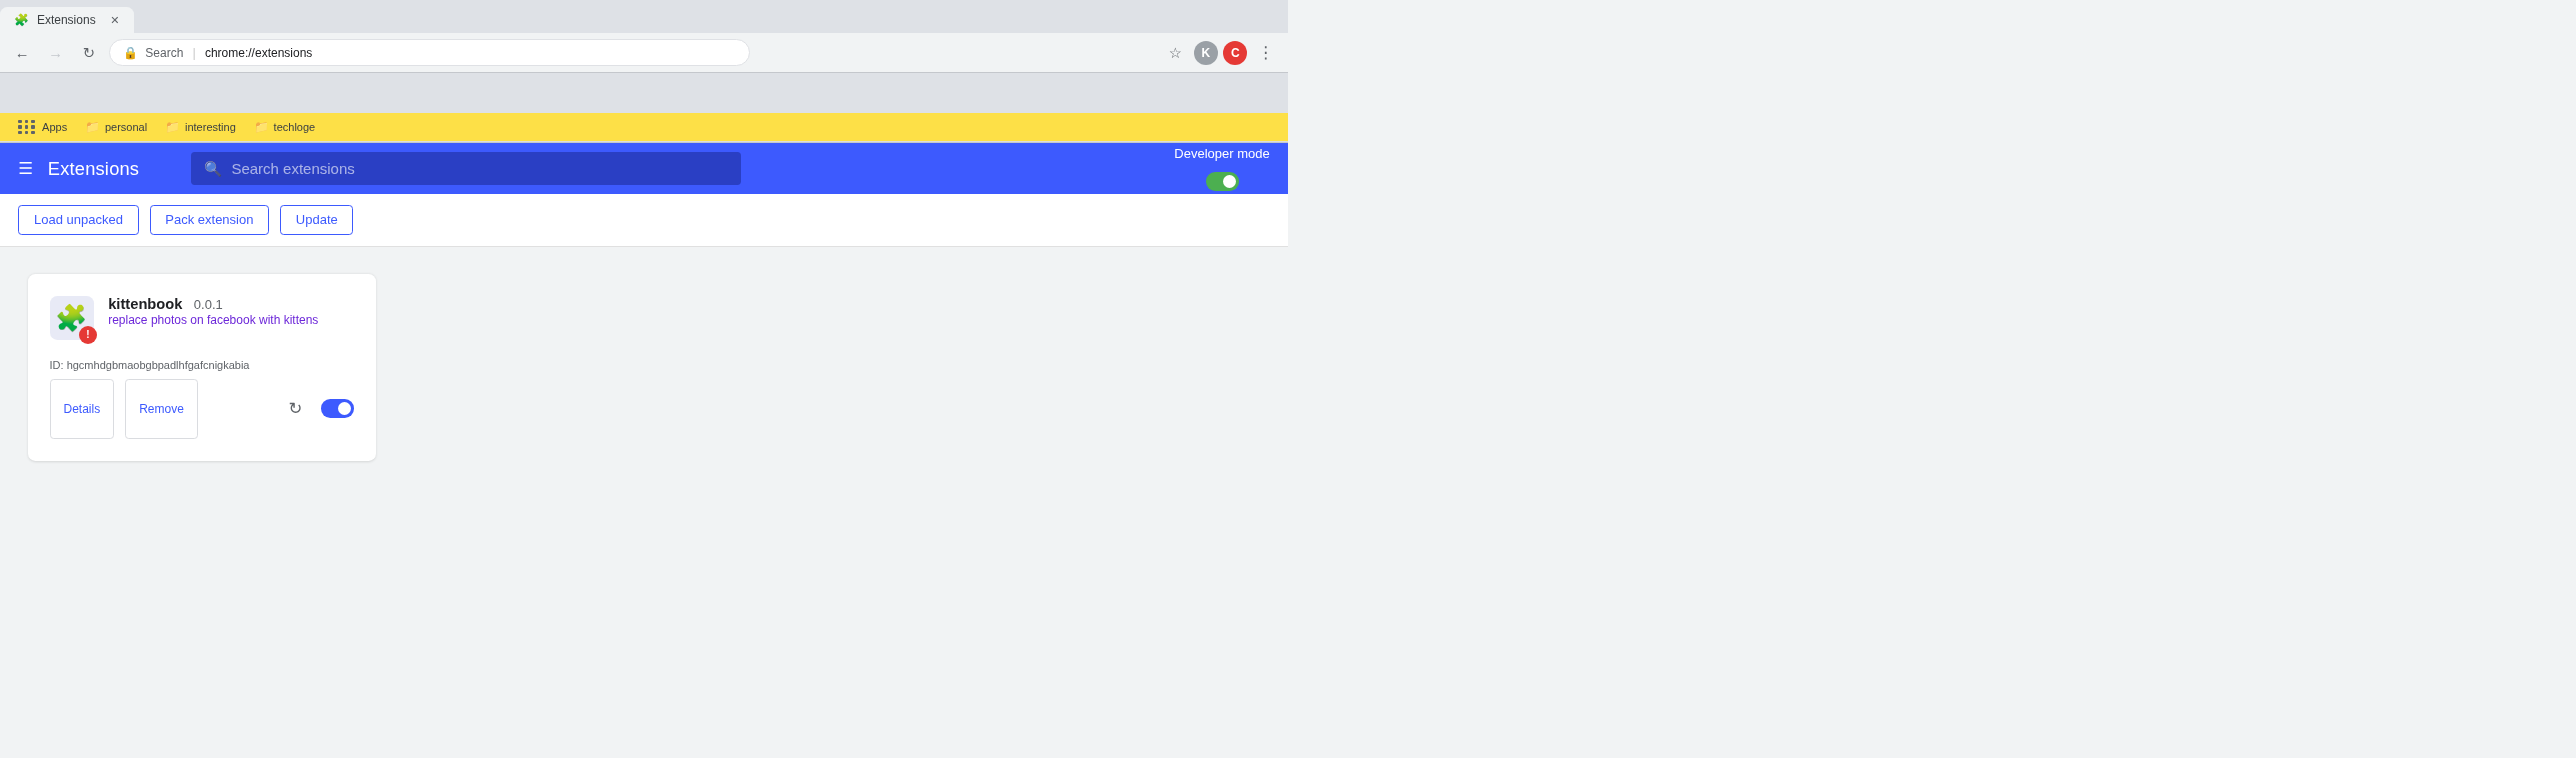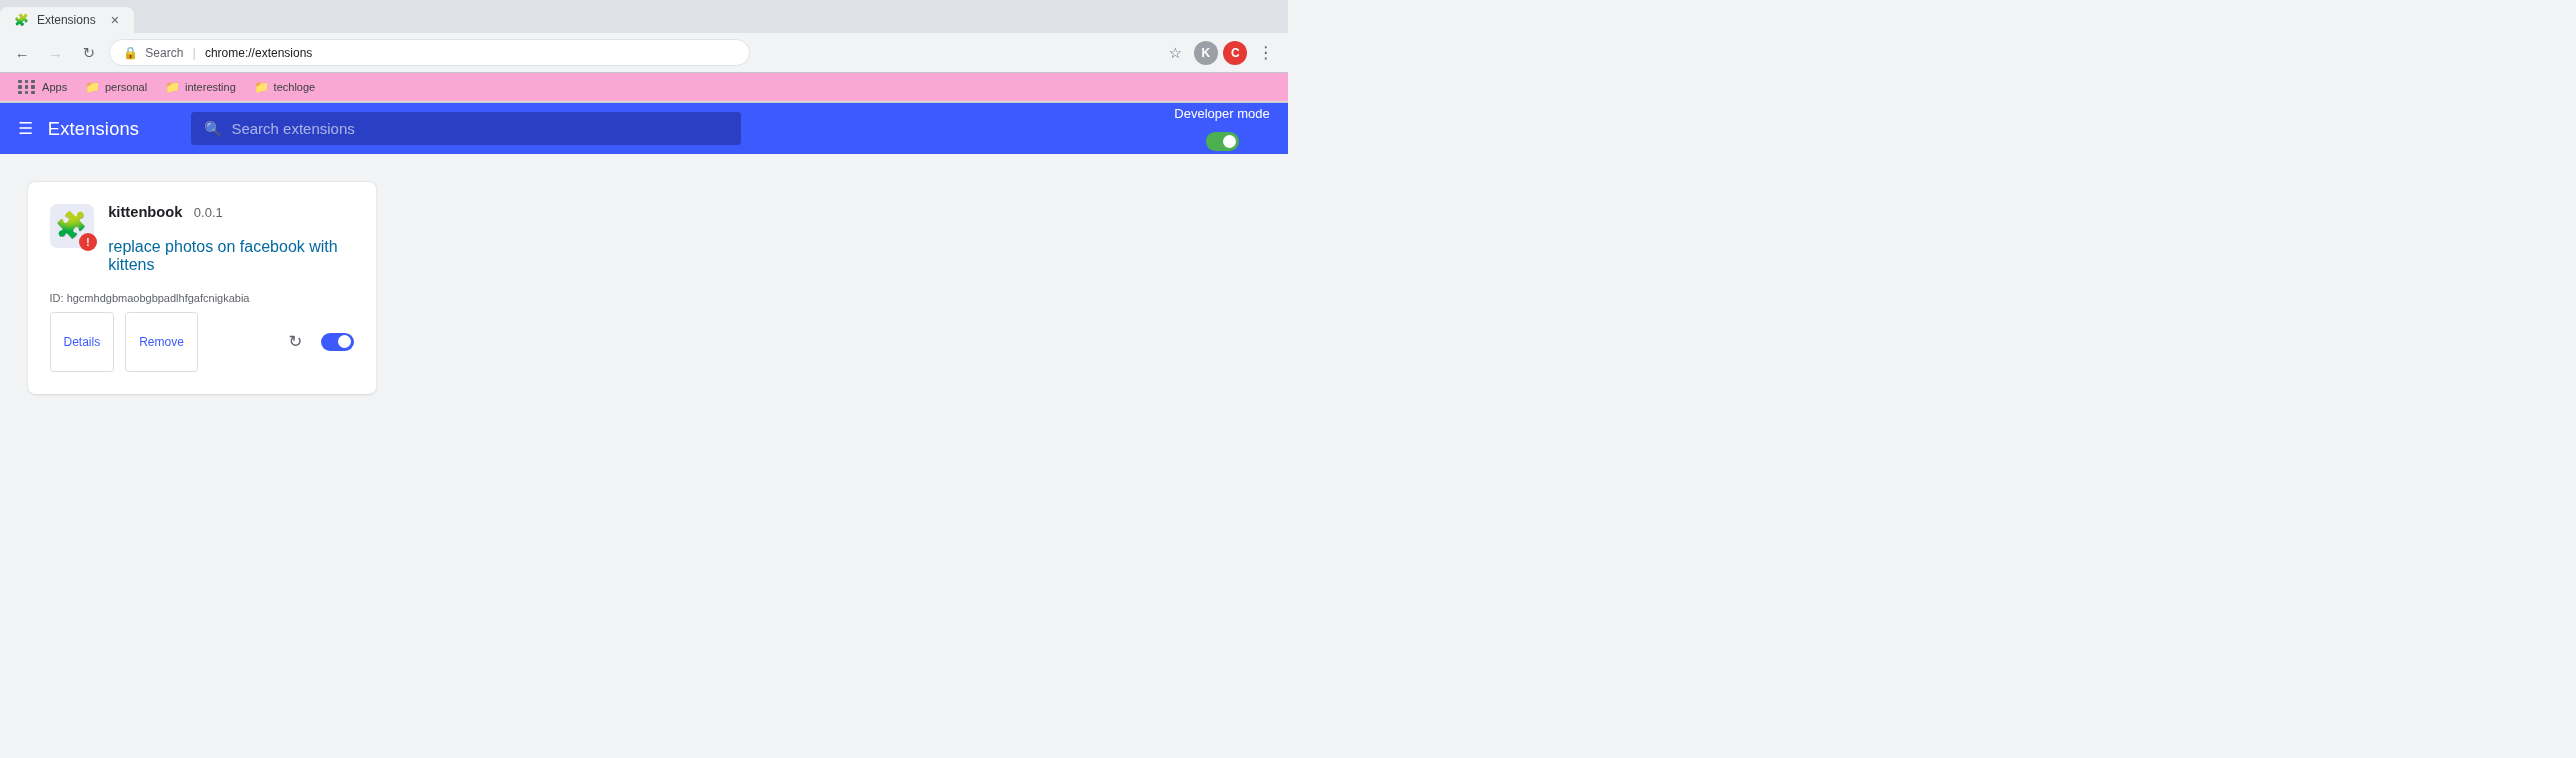--- a/index.html
+++ b/index.html
@@ -94,27 +94,28 @@
       background: #e53935;
       border-radius: 50%;
       display: flex; align-items: center; justify-content: center;
       color: white;
       font-size: 12px;
       font-weight: bold;
     }
 
     
     .bookmarks-bar {
-      background: #f9a8d4;
+      background: #fde047;
       display: flex;
       align-items: center;
       padding: 3.7px 11px;
       gap: 3.7px;
       border-bottom: 0.9px solid #ddd;
       height: 29px;
+      margin-top: 40px;
     }
     .bookmark-item {
       display: flex;
       align-items: center;
       gap: 4.6px;
       padding: 2.7px 7.3px;
       border-radius: 3.7px;
       font-size: 11px;
       color: #3c4043;
       cursor: pointer;
@@ -275,23 +276,23 @@
       display: inline;
       text-align: right;
     }
     .ext-version {
       font-size: 13px;
       color: #5f6368;
       margin-left: 7.3px;
       text-align: right;
     }
     .ext-description {
-      font-size: 16px;
-      color: #0369a1;
-      margin-top: 18px;
+      font-size: 12px;
+      color: #6d28d9;
+      margin-top: 1px;
     }
     .ext-id {
       font-size: 11px;
       color: #5f6368;
       margin-bottom: 8px;
     }
     .card-bottom {
       display: flex;
       align-items: center;
       gap: 11px;
@@ -401,20 +402,25 @@
         <span class="search-icon-white">🔍</span>
         <input type="text" placeholder="Search extensions" style="">
       </div>
     </div>
     <div class="developer-mode-area">
       <span>Developer mode</span>
       <div class="toggle-switch"></div>
     </div>
   </div>
 
+  <div class="dev-toolbar">
+    <button class="dev-btn">Load unpacked</button>
+    <button class="dev-btn">Pack extension</button>
+    <button class="dev-btn">Update</button>
+  </div>
 
   <div class="extensions-main">
     <div class="extension-card">
 
       <div class="card-top">
         <div class="ext-icon-wrap">
           <div class="ext-icon-bg">
             <span class="puzzle-icon">🧩</span>
           </div>
           <div class="error-badge">!</div>

